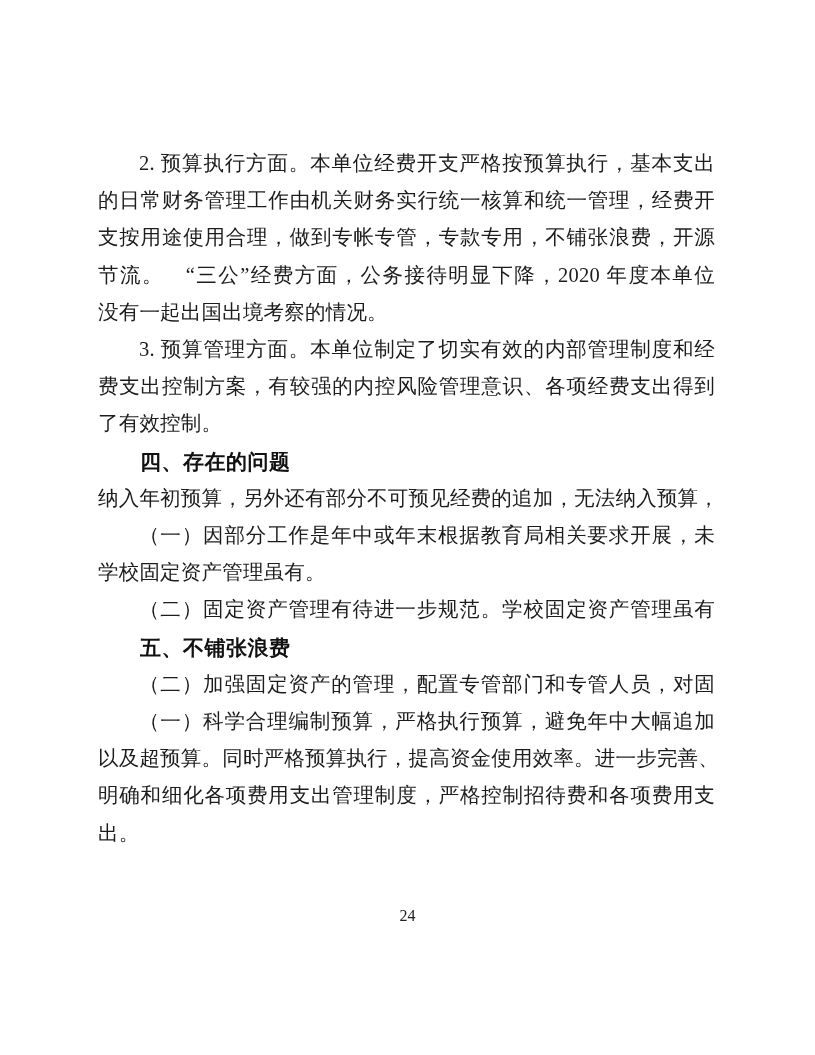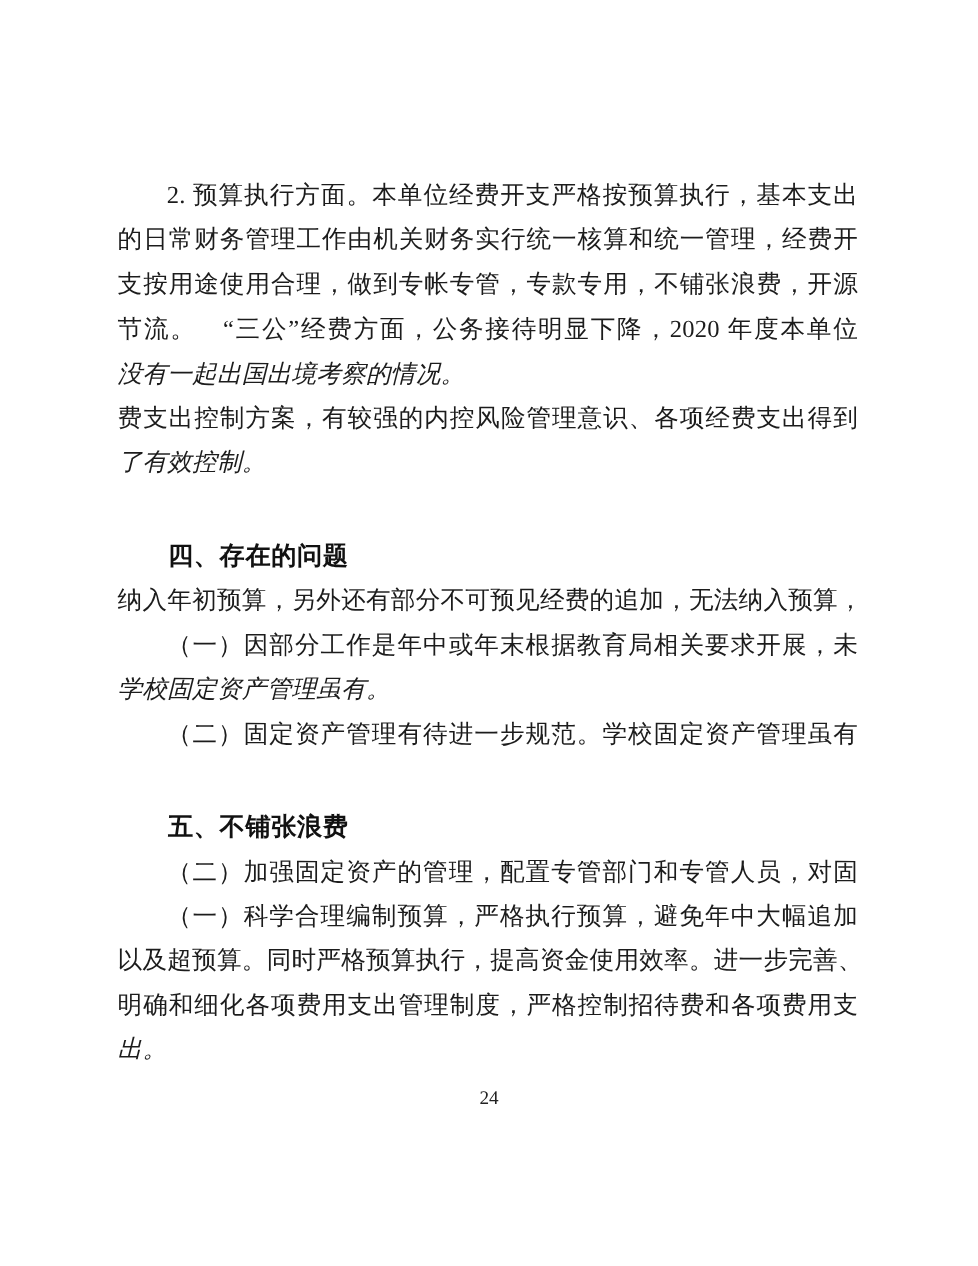--- a/index.html
+++ b/index.html
@@ -29,33 +29,31 @@
     text-align: justify;
     text-align-last: justify;
     white-space: nowrap;
     letter-spacing: 0.2px;
   }
   .line.first {
     text-indent: 2em;
   }
   .line.end {
     text-align-last: left;
-    font-style: italic;
   }
   .heading {
     font-family: "Liberation Sans", "DejaVu Sans", sans-serif;
     font-weight: bold;
     font-size: 21px;
     line-height: 37.2px;
     text-indent: 2em;
     text-align: right;
     text-align-last: left;
     letter-spacing: 0.5px;
     color: #111111;
-    margin-top: 40px;
   }
   .footer {
     position: absolute;
     top: 905px;
     left: 0;
     width: 815px;
     text-align: center;
     font-size: 16px;
     line-height: 22px;
     color: #222222;
@@ -69,20 +67,21 @@
 
     <div>
       <div class="line first">2. 预算执行方面。本单位经费开支严格按预算执行，基本支出</div>
       <div class="line">的日常财务管理工作由机关财务实行统一核算和统一管理，经费开</div>
       <div class="line">支按用途使用合理，做到专帐专管，专款专用，不铺张浪费，开源</div>
       <div class="line">节流。　“三公”经费方面，公务接待明显下降，2020 年度本单位</div>
       <div class="line end">没有一起出国出境考察的情况。</div>
     </div>
 
     <div>
+      <div class="line first">3. 预算管理方面。本单位制定了切实有效的内部管理制度和经</div>
       <div class="line">费支出控制方案，有较强的内控风险管理意识、各项经费支出得到</div>
       <div class="line end">了有效控制。</div>
     </div>
 
     <div class="heading">四、存在的问题</div>
 
     <div>
       <div class="line">纳入年初预算，另外还有部分不可预见经费的追加，无法纳入预算，</div>
       <div class="line first">（一）因部分工作是年中或年末根据教育局相关要求开展，未</div>
       <div class="line end">学校固定资产管理虽有。</div>

